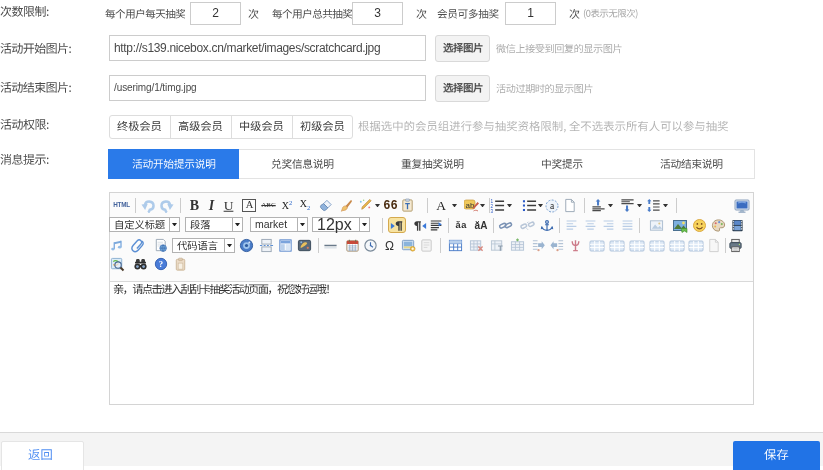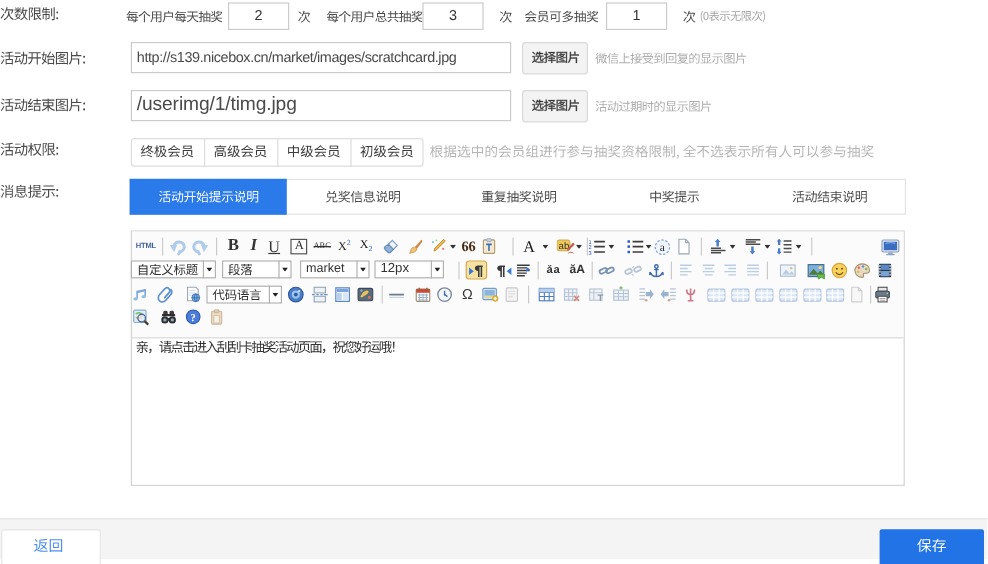--- a/index.html
+++ b/index.html
@@ -50,21 +50,21 @@
 <svg style="position:absolute;left:443px;top:43px" width="40" height="11" viewBox="0 0 40 11">
     <path d="M0.6 0.6C1.2 1.1 1.9 1.8 2.2 2.3L2.9 1.8C2.6 1.3 1.8 0.6 1.2 0.1ZM4.6 0.1C4.4 1 4 1.9 3.4 2.6C3.6 2.7 3.9 2.9 4.1 3C4.3 2.7 4.5 2.3 4.7 1.9H6.3V3.4H3.3V4.1H5.2C5 5.5 4.6 6.5 3 7C3.2 7.2 3.4 7.5 3.5 7.7C5.3 7 5.8 5.8 6 4.1H7.1V6.5C7.1 7.3 7.2 7.6 8 7.6C8.2 7.6 8.9 7.6 9 7.6C9.7 7.6 9.9 7.2 10 5.9C9.8 5.9 9.4 5.7 9.3 5.6C9.3 6.7 9.2 6.8 9 6.8C8.8 6.8 8.2 6.8 8.1 6.8C7.9 6.8 7.8 6.8 7.8 6.5V4.1H9.9V3.4H7.1V1.9H9.5V1.2H7.1V-0.2H6.3V1.2H5C5.2 0.9 5.3 0.6 5.4 0.3ZM2.6 3.8H0.6V4.5H1.9V7.7C1.4 7.9 0.9 8.2 0.5 8.7L1 9.4C1.6 8.7 2.1 8.2 2.5 8.2C2.8 8.2 3.1 8.5 3.5 8.7C4.2 9.1 5 9.2 6.2 9.2C7.3 9.2 9 9.2 9.8 9.1C9.8 8.9 10 8.5 10 8.3C9 8.4 7.4 8.5 6.3 8.5C5.1 8.5 4.3 8.4 3.6 8C3.1 7.8 2.9 7.5 2.6 7.5Z M11.8 -0.2V1.9H10.5V2.6H11.8V4.8C11.3 5 10.8 5.1 10.4 5.3L10.6 6L11.8 5.6V8.4C11.8 8.5 11.8 8.6 11.7 8.6C11.5 8.6 11.1 8.6 10.7 8.6C10.8 8.8 10.9 9.1 10.9 9.3C11.6 9.3 12 9.3 12.2 9.2C12.5 9 12.6 8.8 12.6 8.4V5.4L13.8 5L13.7 4.2L12.6 4.6V2.6H13.8V1.9H12.6V-0.2ZM18.4 1.1C18 1.6 17.5 2.1 16.9 2.5C16.3 2.1 15.9 1.6 15.5 1.1ZM14.1 0.3V1.1H14.8C15.2 1.7 15.7 2.4 16.3 2.9C15.5 3.4 14.6 3.7 13.7 3.9C13.8 4.1 14 4.4 14.1 4.6C15 4.3 16 3.9 16.9 3.3C17.7 3.9 18.6 4.3 19.7 4.6C19.8 4.4 20 4.1 20.1 3.9C19.2 3.7 18.3 3.4 17.5 2.9C18.3 2.3 19 1.5 19.5 0.6L19 0.3L18.9 0.3ZM16.4 4.2V5.2H14.3V5.9H16.4V6.9H13.8V7.6H16.4V9.4H17.2V7.6H20V6.9H17.2V5.9H19.2V5.2H17.2V4.2Z M23.9 5.6C24.7 5.8 25.8 6.2 26.4 6.5L26.7 5.9C26.1 5.7 25.1 5.3 24.2 5.1ZM22.9 6.9C24.3 7.1 26.1 7.5 27.1 7.9L27.4 7.3C26.4 7 24.6 6.6 23.2 6.4ZM20.9 0.2V9.4H21.6V8.9H28.8V9.4H29.5V0.2ZM21.6 8.2V1H28.8V8.2ZM24.3 1.2C23.8 2 22.9 2.8 22 3.4C22.2 3.5 22.4 3.7 22.5 3.8C22.9 3.6 23.2 3.4 23.5 3.1C23.8 3.4 24.2 3.7 24.6 4C23.7 4.4 22.7 4.7 21.8 4.9C21.9 5.1 22.1 5.4 22.2 5.6C23.2 5.3 24.3 4.9 25.3 4.4C26.1 4.9 27.1 5.2 28.1 5.4C28.2 5.3 28.4 5 28.6 4.9C27.6 4.7 26.7 4.4 25.9 4C26.7 3.5 27.4 2.9 27.8 2.2L27.3 2L27.2 2H24.5C24.7 1.8 24.8 1.6 25 1.4ZM23.9 2.7 24 2.6H26.7C26.3 3 25.8 3.4 25.3 3.7C24.7 3.4 24.3 3 23.9 2.7Z M31.9 0.1V3.5C31.9 5.4 31.7 7.3 30.4 8.8C30.6 8.9 30.9 9.2 31 9.4C32 8.3 32.4 7.1 32.6 5.8H36.9V9.4H37.8V5H32.6C32.7 4.5 32.7 4 32.7 3.5V3.3H39.4V2.5H36.5V-0.2H35.6V2.5H32.7V0.1Z" fill="#3a3a3a" stroke="#3a3a3a" stroke-width="0.3"></path>
   </svg>
 <svg style="position:absolute;left:496px;top:43.5px" width="126" height="11" viewBox="0 0 126 11">
     <path d="M2 -0.2C1.7 0.5 0.9 1.3 0.3 1.8C0.4 2 0.6 2.2 0.7 2.4C1.4 1.8 2.2 0.9 2.7 0.1ZM3.3 5.1V6.3C3.3 7 3.2 7.9 2.6 8.6C2.7 8.7 3 9 3.1 9.1C3.8 8.3 4 7.2 4 6.3V5.7H5.3V6.9C5.3 7.3 5.2 7.5 5 7.5C5.2 7.7 5.3 8 5.3 8.2C5.5 8 5.7 7.8 6.9 7C6.9 6.9 6.8 6.6 6.7 6.4L6 6.9V5.1ZM7.5 2.6H8.8C8.6 3.8 8.4 4.9 8 5.8C7.8 5 7.5 4 7.4 3ZM2.9 3.8V4.5H6.3V4.4C6.4 4.5 6.6 4.7 6.7 4.8C6.8 4.6 6.9 4.4 7 4.1C7.2 5 7.4 5.9 7.7 6.7C7.2 7.5 6.6 8.1 5.8 8.6C6 8.8 6.2 9.1 6.3 9.2C7 8.7 7.5 8.1 8 7.4C8.4 8.1 8.8 8.7 9.4 9.1C9.5 9 9.7 8.7 9.9 8.5C9.3 8.1 8.8 7.5 8.4 6.7C8.9 5.6 9.2 4.2 9.4 2.6H9.8V1.9H7.7C7.8 1.3 7.9 0.6 8 -0.1L7.3 -0.2C7.1 1.4 6.8 2.9 6.3 4V3.8ZM3.1 0.6V3.1H6.3V0.6H5.7V2.4H5V-0.2H4.4V2.4H3.6V0.6ZM2.2 1.8C1.7 2.9 0.9 4 0.2 4.7C0.3 4.9 0.5 5.2 0.6 5.4C0.9 5.1 1.2 4.8 1.5 4.4V9.2H2.2V3.3C2.5 2.9 2.7 2.5 2.9 2.1Z M13.6 2.9V3.6H18.6V2.9ZM13.6 4.4V5H18.6V4.4ZM12.9 1.5V2.1H19.4V1.5ZM15.2 0.1C15.5 0.5 15.8 1.1 15.9 1.4L16.6 1.1C16.5 0.8 16.2 0.2 15.9 -0.2ZM13.5 5.9V9.2H14.1V8.8H18V9.1H18.7V5.9ZM14.1 8.1V6.5H18V8.1ZM12.3 -0.2C11.8 1.4 10.9 2.9 10 3.9C10.2 4.1 10.4 4.5 10.5 4.6C10.8 4.2 11.1 3.8 11.4 3.3V9.2H12.1V2.1C12.5 1.4 12.8 0.7 13 0Z M23.8 -0.1V7.9H19.9V8.7H29.1V7.9H24.6V3.9H28.4V3.1H24.6V-0.1Z M33.8 1.9C34 2.3 34.4 2.9 34.5 3.2L35.1 2.9C35 2.6 34.6 2.1 34.3 1.6ZM30.7 -0.2V1.9H29.5V2.6H30.7V4.8C30.2 5 29.8 5.1 29.4 5.2L29.6 6L30.7 5.6V8.3C30.7 8.4 30.7 8.4 30.6 8.4C30.4 8.4 30.1 8.4 29.7 8.4C29.8 8.6 29.9 9 29.9 9.1C30.5 9.2 30.9 9.1 31.1 9C31.3 8.9 31.4 8.7 31.4 8.3V5.4L32.5 5L32.4 4.3L31.4 4.6V2.6H32.5V1.9H31.4V-0.2ZM34.9 -0C35.1 0.3 35.2 0.6 35.4 0.9H33V1.5H38.5V0.9H36.2C36 0.6 35.8 0.2 35.6 -0.1ZM36.9 1.7C36.8 2.1 36.4 2.8 36.1 3.3H32.6V3.9H38.8V3.3H36.8C37.1 2.9 37.4 2.3 37.7 1.9ZM36.9 5.7C36.7 6.3 36.4 6.9 35.9 7.3C35.4 7 34.8 6.8 34.2 6.7C34.4 6.4 34.6 6 34.9 5.7ZM33.2 7C33.8 7.2 34.6 7.4 35.3 7.7C34.6 8.1 33.6 8.4 32.4 8.5C32.5 8.7 32.6 8.9 32.7 9.2C34.2 8.9 35.3 8.6 36.1 8.1C36.9 8.4 37.6 8.8 38.1 9.2L38.6 8.6C38.1 8.3 37.4 7.9 36.7 7.6C37.1 7.1 37.5 6.5 37.7 5.7H38.9V5H35.2C35.4 4.7 35.6 4.4 35.7 4.1L35 4C34.8 4.3 34.6 4.7 34.4 5H32.5V5.7H34.1C33.8 6.2 33.5 6.6 33.2 7Z M47.2 -0.2C45.4 0.1 42.3 0.4 39.6 0.5C39.7 0.7 39.8 1 39.8 1.2C42.5 1.1 45.6 0.8 47.7 0.4ZM43.2 1.2C43.4 1.6 43.7 2.3 43.7 2.7L44.4 2.5C44.4 2.1 44.1 1.5 43.9 1ZM46.7 1C46.5 1.5 46.1 2.2 45.7 2.7H41.3L41.9 2.5C41.8 2.2 41.4 1.6 41.2 1.2L40.5 1.4C40.8 1.8 41.1 2.4 41.2 2.7H39.5V4.8H40.3V3.4H47.5V4.8H48.3V2.7H46.5C46.8 2.3 47.2 1.7 47.5 1.2ZM45.9 5.3C45.4 6 44.7 6.6 43.9 7.1C43.1 6.6 42.4 6 41.9 5.3ZM40.8 4.6V5.3H41.2L41.1 5.3C41.6 6.2 42.3 6.9 43.2 7.4C42.1 7.9 40.7 8.3 39.3 8.5C39.5 8.6 39.7 9 39.8 9.1C41.3 8.9 42.7 8.5 43.9 7.9C45.1 8.5 46.5 8.9 48 9.1C48.1 8.9 48.3 8.6 48.5 8.4C47.1 8.3 45.8 7.9 44.7 7.4C45.7 6.8 46.5 6 47 4.9L46.5 4.5L46.4 4.6Z M55 0.7V6.9H55.8V0.7ZM57.1 -0V8C57.1 8.2 57 8.2 56.8 8.2C56.7 8.2 56.1 8.2 55.5 8.2C55.6 8.4 55.7 8.8 55.8 9C56.5 9 57.1 8.9 57.4 8.8C57.7 8.7 57.8 8.5 57.8 8V-0ZM49.1 7.9 49.3 8.7C50.7 8.4 52.6 8 54.4 7.7L54.4 7L52.2 7.4V5.8H54.3V5.1H52.2V4H51.5V5.1H49.5V5.8H51.5V7.5ZM49.7 3.9C50 3.8 50.3 3.7 53.5 3.4C53.7 3.7 53.8 3.9 53.9 4.1L54.5 3.7C54.2 3.1 53.5 2.2 52.9 1.5L52.4 1.8C52.6 2.1 52.9 2.5 53.1 2.8L50.5 3C50.9 2.5 51.4 1.8 51.7 1.1H54.5V0.5H49.2V1.1H50.8C50.5 1.9 50.1 2.5 49.9 2.7C49.8 3 49.6 3.1 49.5 3.2C49.6 3.4 49.7 3.7 49.7 3.9Z M62 3.3H64.5V5.6H62ZM61.3 2.6V6.3H65.3V2.6ZM59 0.2V9.2H59.8V8.6H66.8V9.2H67.6V0.2ZM59.8 7.9V1H66.8V7.9Z M70.8 3.9H75.6V4.5H70.8ZM70.8 2.7H75.6V3.3H70.8ZM70.1 2.1V5.1H71.2C70.6 5.9 69.7 6.6 68.8 7.1C69 7.2 69.3 7.4 69.4 7.6C69.8 7.3 70.2 7 70.6 6.7C71.1 7.1 71.6 7.5 72.2 7.8C71 8.2 69.6 8.4 68.2 8.5C68.4 8.7 68.5 9 68.5 9.2C70.1 9 71.7 8.7 73.1 8.2C74.3 8.7 75.7 9 77.3 9.1C77.4 8.9 77.6 8.6 77.7 8.4C76.4 8.3 75.1 8.1 74 7.8C74.9 7.4 75.7 6.8 76.2 6L75.8 5.7L75.6 5.8H71.6C71.7 5.6 71.9 5.3 72 5.1L72 5.1H76.4V2.1ZM70.6 -0.2C70.1 0.8 69.3 1.7 68.4 2.3C68.5 2.5 68.8 2.8 68.9 3C69.4 2.5 70 2 70.4 1.4H77.1V0.8H70.9C71 0.5 71.2 0.3 71.3 0ZM75 6.4C74.5 6.8 73.8 7.2 73.1 7.5C72.3 7.2 71.6 6.8 71.2 6.4Z M83.2 4C83.8 4.8 84.5 5.8 84.8 6.4L85.4 6C85.1 5.4 84.4 4.4 83.8 3.7ZM80 -0.2C80 0.3 79.8 0.9 79.6 1.4H78.5V8.9H79.2V8.1H82V1.4H80.3C80.5 1 80.7 0.4 80.9 -0.1ZM79.2 2.1H81.3V4.3H79.2ZM79.2 7.4V4.9H81.3V7.4ZM83.7 -0.2C83.4 1.2 82.8 2.6 82.1 3.5C82.3 3.6 82.6 3.8 82.8 3.9C83.1 3.4 83.4 2.8 83.7 2.1H86.3C86.2 6.2 86 7.8 85.7 8.1C85.6 8.3 85.5 8.3 85.3 8.3C85 8.3 84.4 8.3 83.8 8.2C83.9 8.4 84 8.8 84 9C84.6 9 85.2 9 85.5 9C85.9 8.9 86.1 8.9 86.4 8.6C86.8 8.1 86.9 6.5 87.1 1.8C87.1 1.7 87.1 1.4 87.1 1.4H84C84.2 0.9 84.3 0.4 84.4 -0.1Z M89.8 2.5H95V3.6H89.8ZM89.8 0.9H95V2H89.8ZM89 0.3V4.2H95.8V0.3ZM95.7 5C95.3 5.7 94.7 6.5 94.3 7.1L94.8 7.4C95.3 6.8 95.9 6 96.3 5.3ZM88.6 5.3C89 6 89.5 6.9 89.7 7.4L90.3 7.1C90.1 6.6 89.6 5.7 89.2 5.1ZM93.1 4.6V8H91.6V4.6H90.9V8H87.7V8.7H97.1V8H93.9V4.6Z M99.4 4.8C98.9 5.9 98.2 7.1 97.4 7.8C97.6 7.9 97.9 8.1 98.1 8.3C98.9 7.5 99.7 6.3 100.2 5ZM104 5.1C104.7 6.1 105.5 7.4 105.8 8.3L106.5 7.9C106.2 7 105.4 5.8 104.7 4.8ZM98.5 0.6V1.3H105.7V0.6ZM97.6 3V3.8H101.7V8.2C101.7 8.3 101.6 8.4 101.5 8.4C101.3 8.4 100.6 8.4 99.9 8.4C100 8.6 100.1 8.9 100.2 9.2C101.1 9.2 101.7 9.2 102 9C102.4 8.9 102.5 8.7 102.5 8.2V3.8H106.6V3Z M110.5 5.5C111.3 5.7 112.4 6 113 6.3L113.3 5.8C112.7 5.5 111.7 5.2 110.9 5ZM109.5 6.8C110.9 7 112.7 7.4 113.7 7.7L114 7.2C113 6.8 111.2 6.4 109.9 6.3ZM107.6 0.2V9.2H108.3V8.8H115.3V9.2H116.1V0.2ZM108.3 8.1V0.9H115.3V8.1ZM110.9 1.1C110.4 2 109.5 2.8 108.7 3.3C108.8 3.4 109.1 3.6 109.2 3.8C109.5 3.5 109.8 3.3 110.1 3C110.4 3.4 110.8 3.7 111.2 3.9C110.4 4.3 109.4 4.7 108.5 4.8C108.6 5 108.8 5.3 108.8 5.5C109.8 5.2 110.9 4.8 111.9 4.3C112.7 4.8 113.7 5.1 114.7 5.3C114.8 5.2 115 4.9 115.1 4.8C114.2 4.6 113.3 4.3 112.5 4C113.3 3.5 113.9 2.9 114.3 2.2L113.9 1.9L113.8 2H111.1C111.3 1.8 111.4 1.6 111.6 1.4ZM110.6 2.6 110.6 2.5H113.3C112.9 2.9 112.4 3.3 111.9 3.6C111.3 3.3 110.9 3 110.6 2.6Z M118.2 0.1V3.5C118.2 5.3 118.1 7.2 116.8 8.6C117 8.7 117.3 9 117.4 9.2C118.3 8.2 118.7 6.9 118.9 5.6H123.2V9.2H124V4.9H119C119 4.4 119 3.9 119 3.5V3.2H125.6V2.4H122.7V-0.2H121.9V2.4H119V0.1Z" fill="#ababab"></path>
   </svg>
 <svg style="position:absolute;left:0px;top:81.5px" width="71" height="13" viewBox="0 0 71 13">
     <path d="M1.1 0.6C1.8 0.9 2.8 1.5 3.3 1.9L3.9 1.2C3.3 0.8 2.3 0.3 1.6 -0.1ZM0.5 3.9C1.2 4.2 2.2 4.8 2.7 5.2L3.2 4.4C2.7 4.1 1.7 3.5 1 3.2ZM0.8 10 1.5 10.6C2.3 9.5 3.1 8 3.7 6.8L3.1 6.2C2.4 7.5 1.4 9.1 0.8 10ZM3.8 3.3V4.1H7.3V6.1H4.7V10.8H5.5V10.3H9.8V10.7H10.7V6.1H8.2V4.1H11.5V3.3H8.2V1.2C9.2 1 10.2 0.8 11 0.5L10.2 -0.2C8.9 0.3 6.5 0.7 4.4 0.9C4.5 1.1 4.6 1.4 4.7 1.6C5.5 1.6 6.4 1.5 7.3 1.3V3.3ZM5.5 9.5V7H9.8V9.5Z M12.5 0.7V1.5H17.1V0.7ZM19.2 -0C19.2 0.8 19.2 1.7 19.2 2.5H17.5V3.4H19.2C19 6.1 18.5 8.6 16.9 10.1C17.1 10.3 17.4 10.6 17.6 10.8C19.4 9.1 19.9 6.4 20.1 3.4H21.8C21.7 7.7 21.6 9.3 21.2 9.6C21.1 9.8 21 9.8 20.8 9.8C20.5 9.8 19.9 9.8 19.2 9.7C19.4 10 19.5 10.4 19.5 10.6C20.1 10.7 20.8 10.7 21.1 10.6C21.5 10.6 21.8 10.5 22 10.2C22.4 9.6 22.6 7.9 22.7 3C22.7 2.9 22.7 2.5 22.7 2.5H20.1C20.1 1.7 20.1 0.8 20.1 -0ZM12.5 9.3 12.5 9.3V9.3C12.8 9.2 13.2 9 16.5 8.3L16.8 9.1L17.5 8.8C17.3 8 16.8 6.5 16.3 5.5L15.6 5.7C15.8 6.2 16.1 6.9 16.3 7.5L13.4 8.1C13.9 7 14.3 5.7 14.6 4.4H17.3V3.6H12V4.4H13.7C13.4 5.8 12.9 7.2 12.7 7.6C12.5 8.1 12.4 8.4 12.2 8.5C12.3 8.7 12.4 9.1 12.5 9.3Z M23.2 9.2 23.4 10.1C24.6 9.9 26.2 9.5 27.7 9.2L27.6 8.4C26 8.7 24.3 9 23.2 9.2ZM23.5 4.7C23.7 4.6 24 4.6 25.5 4.4C24.9 5.1 24.4 5.7 24.2 6C23.8 6.4 23.5 6.7 23.3 6.8C23.4 7 23.5 7.4 23.6 7.6C23.8 7.5 24.3 7.4 27.6 6.8C27.6 6.6 27.6 6.2 27.6 6L24.9 6.4C25.9 5.4 26.8 4.1 27.6 2.8L26.8 2.3C26.6 2.7 26.3 3.2 26 3.6L24.4 3.7C25.2 2.7 25.8 1.4 26.4 0.2L25.5 -0.2C25 1.2 24.1 2.7 23.8 3.1C23.6 3.5 23.4 3.8 23.2 3.8C23.3 4.1 23.4 4.5 23.5 4.7ZM30.5 -0.3V1.4H27.7V2.2H30.5V4.1H28V5H33.9V4.1H31.4V2.2H34.1V1.4H31.4V-0.3ZM28.3 6.2V10.8H29.2V10.3H32.7V10.7H33.6V6.2ZM29.2 9.5V7H32.7V9.5Z M35.9 3.2V6.6H39.2C38.1 7.9 36.3 9.1 34.7 9.6C34.9 9.8 35.2 10.2 35.3 10.4C36.9 9.8 38.5 8.6 39.7 7.3V10.8H40.6V7.3C41.8 8.6 43.5 9.8 45.1 10.4C45.3 10.2 45.6 9.8 45.8 9.6C44.1 9.1 42.3 7.9 41.2 6.6H44.5V3.2H40.6V1.9H45.3V1H40.6V-0.2H39.7V1H35.1V1.9H39.7V3.2ZM36.8 4H39.7V5.8H36.8ZM40.6 4H43.6V5.8H40.6Z M50.1 6.5C51.1 6.7 52.3 7.1 53 7.5L53.3 6.8C52.7 6.5 51.4 6.1 50.5 5.9ZM48.9 8C50.6 8.2 52.6 8.7 53.8 9.1L54.2 8.4C53 8.1 50.9 7.6 49.3 7.4ZM46.6 0.3V10.8H47.5V10.3H55.7V10.8H56.6V0.3ZM47.5 9.5V1.1H55.7V9.5ZM50.6 1.3C50 2.3 48.9 3.3 47.9 3.9C48.1 4 48.4 4.3 48.5 4.4C48.9 4.2 49.3 3.9 49.6 3.6C50 3.9 50.4 4.3 50.9 4.6C49.9 5.1 48.8 5.5 47.7 5.7C47.8 5.9 48 6.2 48.1 6.4C49.3 6.1 50.6 5.7 51.7 5.1C52.7 5.6 53.8 6 55 6.3C55.1 6.1 55.3 5.8 55.5 5.6C54.4 5.4 53.4 5.1 52.4 4.7C53.3 4.1 54.1 3.4 54.6 2.6L54.1 2.3L53.9 2.3H50.8C51 2.1 51.2 1.8 51.3 1.6ZM50.1 3.1 50.2 3H53.3C52.9 3.5 52.3 3.9 51.7 4.3C51.1 3.9 50.5 3.5 50.1 3.1Z M59.2 0.1V4.1C59.2 6.2 59 8.4 57.5 10.1C57.7 10.3 58 10.6 58.2 10.8C59.3 9.6 59.8 8.1 60 6.6H65V10.8H66V5.7H60C60.1 5.2 60.1 4.6 60.1 4.1V3.8H67.8V2.9H64.5V-0.2H63.5V2.9H60.1V0.1Z M70.1 5.2C70.5 5.2 70.9 4.8 70.9 4.3C70.9 3.8 70.5 3.5 70.1 3.5C69.6 3.5 69.3 3.8 69.3 4.3C69.3 4.8 69.6 5.2 70.1 5.2ZM70.1 10C70.5 10 70.9 9.7 70.9 9.2C70.9 8.7 70.5 8.3 70.1 8.3C69.6 8.3 69.3 8.7 69.3 9.2C69.3 9.7 69.6 10 70.1 10Z" fill="#4a4a4a"></path>
   </svg>
 <div class="inp" style="left:109px;top:75px;width:317px;height:26px"></div>
-<div class="abs" style="left:114px;top:75px;height:22px;line-height:26px;font-size:16px;color:#4a4a4a;letter-spacing:-0.1px">/userimg/1/timg.jpg</div>
+<div class="abs" style="left:114px;top:75px;height:22px;line-height:26px;font-size:10px;color:#4a4a4a;letter-spacing:-0.1px">/userimg/1/timg.jpg</div>
 <div class="btn" style="left:435px;top:75px;width:55px;height:27px"></div>
 <svg style="position:absolute;left:443px;top:83px" width="40" height="11" viewBox="0 0 40 11">
     <path d="M0.6 0.6C1.2 1.1 1.9 1.8 2.2 2.3L2.9 1.8C2.6 1.3 1.8 0.6 1.2 0.1ZM4.6 0.1C4.4 1 4 1.9 3.4 2.6C3.6 2.7 3.9 2.9 4.1 3C4.3 2.7 4.5 2.3 4.7 1.9H6.3V3.4H3.3V4.1H5.2C5 5.5 4.6 6.5 3 7C3.2 7.2 3.4 7.5 3.5 7.7C5.3 7 5.8 5.8 6 4.1H7.1V6.5C7.1 7.3 7.2 7.6 8 7.6C8.2 7.6 8.9 7.6 9 7.6C9.7 7.6 9.9 7.2 10 5.9C9.8 5.9 9.4 5.7 9.3 5.6C9.3 6.7 9.2 6.8 9 6.8C8.8 6.8 8.2 6.8 8.1 6.8C7.9 6.8 7.8 6.8 7.8 6.5V4.1H9.9V3.4H7.1V1.9H9.5V1.2H7.1V-0.2H6.3V1.2H5C5.2 0.9 5.3 0.6 5.4 0.3ZM2.6 3.8H0.6V4.5H1.9V7.7C1.4 7.9 0.9 8.2 0.5 8.7L1 9.4C1.6 8.7 2.1 8.2 2.5 8.2C2.8 8.2 3.1 8.5 3.5 8.7C4.2 9.1 5 9.2 6.2 9.2C7.3 9.2 9 9.2 9.8 9.1C9.8 8.9 10 8.5 10 8.3C9 8.4 7.4 8.5 6.3 8.5C5.1 8.5 4.3 8.4 3.6 8C3.1 7.8 2.9 7.5 2.6 7.5Z M11.8 -0.2V1.9H10.5V2.6H11.8V4.8C11.3 5 10.8 5.1 10.4 5.3L10.6 6L11.8 5.6V8.4C11.8 8.5 11.8 8.6 11.7 8.6C11.5 8.6 11.1 8.6 10.7 8.6C10.8 8.8 10.9 9.1 10.9 9.3C11.6 9.3 12 9.3 12.2 9.2C12.5 9 12.6 8.8 12.6 8.4V5.4L13.8 5L13.7 4.2L12.6 4.6V2.6H13.8V1.9H12.6V-0.2ZM18.4 1.1C18 1.6 17.5 2.1 16.9 2.5C16.3 2.1 15.9 1.6 15.5 1.1ZM14.1 0.3V1.1H14.8C15.2 1.7 15.7 2.4 16.3 2.9C15.5 3.4 14.6 3.7 13.7 3.9C13.8 4.1 14 4.4 14.1 4.6C15 4.3 16 3.9 16.9 3.3C17.7 3.9 18.6 4.3 19.7 4.6C19.8 4.4 20 4.1 20.1 3.9C19.2 3.7 18.3 3.4 17.5 2.9C18.3 2.3 19 1.5 19.5 0.6L19 0.3L18.9 0.3ZM16.4 4.2V5.2H14.3V5.9H16.4V6.9H13.8V7.6H16.4V9.4H17.2V7.6H20V6.9H17.2V5.9H19.2V5.2H17.2V4.2Z M23.9 5.6C24.7 5.8 25.8 6.2 26.4 6.5L26.7 5.9C26.1 5.7 25.1 5.3 24.2 5.1ZM22.9 6.9C24.3 7.1 26.1 7.5 27.1 7.9L27.4 7.3C26.4 7 24.6 6.6 23.2 6.4ZM20.9 0.2V9.4H21.6V8.9H28.8V9.4H29.5V0.2ZM21.6 8.2V1H28.8V8.2ZM24.3 1.2C23.8 2 22.9 2.8 22 3.4C22.2 3.5 22.4 3.7 22.5 3.8C22.9 3.6 23.2 3.4 23.5 3.1C23.8 3.4 24.2 3.7 24.6 4C23.7 4.4 22.7 4.7 21.8 4.9C21.9 5.1 22.1 5.4 22.2 5.6C23.2 5.3 24.3 4.9 25.3 4.4C26.1 4.9 27.1 5.2 28.1 5.4C28.2 5.3 28.4 5 28.6 4.9C27.6 4.7 26.7 4.4 25.9 4C26.7 3.5 27.4 2.9 27.8 2.2L27.3 2L27.2 2H24.5C24.7 1.8 24.8 1.6 25 1.4ZM23.9 2.7 24 2.6H26.7C26.3 3 25.8 3.4 25.3 3.7C24.7 3.4 24.3 3 23.9 2.7Z M31.9 0.1V3.5C31.9 5.4 31.7 7.3 30.4 8.8C30.6 8.9 30.9 9.2 31 9.4C32 8.3 32.4 7.1 32.6 5.8H36.9V9.4H37.8V5H32.6C32.7 4.5 32.7 4 32.7 3.5V3.3H39.4V2.5H36.5V-0.2H35.6V2.5H32.7V0.1Z" fill="#3a3a3a" stroke="#3a3a3a" stroke-width="0.3"></path>
   </svg>
 <svg style="position:absolute;left:496px;top:83.5px" width="97" height="11" viewBox="0 0 97 11">
     <path d="M0.9 0.5C1.6 0.8 2.4 1.3 2.8 1.6L3.3 1C2.8 0.7 2 0.2 1.4 -0.1ZM0.4 3.3C1.1 3.6 1.9 4.1 2.3 4.4L2.7 3.8C2.3 3.5 1.4 3 0.8 2.7ZM0.7 8.5 1.3 9C1.9 8.1 2.6 6.8 3.2 5.7L2.6 5.2C2 6.4 1.2 7.7 0.7 8.5ZM3.3 2.8V3.5H6.2V5.2H4V9.2H4.7V8.7H8.4V9.1H9.1V5.2H6.9V3.5H9.8V2.8H6.9V1C7.8 0.8 8.6 0.7 9.3 0.4L8.7 -0.2C7.6 0.2 5.5 0.6 3.7 0.7C3.8 0.9 3.9 1.2 4 1.4C4.7 1.3 5.5 1.2 6.2 1.1V2.8ZM4.7 8V5.9H8.4V8Z M10.6 0.6V1.3H14.6V0.6ZM16.4 -0C16.4 0.7 16.4 1.4 16.3 2.2H14.9V2.9H16.3C16.2 5.2 15.8 7.3 14.4 8.6C14.6 8.7 14.8 9 15 9.2C16.5 7.7 16.9 5.4 17.1 2.9H18.6C18.5 6.5 18.3 7.9 18.1 8.2C18 8.3 17.8 8.3 17.7 8.3C17.4 8.3 16.9 8.3 16.3 8.3C16.5 8.5 16.5 8.8 16.6 9C17.1 9.1 17.7 9.1 18 9C18.3 9 18.5 8.9 18.7 8.6C19.1 8.2 19.2 6.7 19.3 2.5C19.3 2.4 19.3 2.2 19.3 2.2H17.1C17.1 1.4 17.1 0.7 17.1 -0ZM10.6 7.9 10.6 7.9V7.9C10.9 7.8 11.2 7.7 14.1 7L14.2 7.7L14.9 7.5C14.7 6.8 14.3 5.6 13.9 4.6L13.2 4.8C13.5 5.3 13.7 5.9 13.8 6.4L11.4 6.9C11.8 6 12.2 4.8 12.5 3.8H14.7V3.1H10.3V3.8H11.7C11.4 5 11 6.2 10.8 6.5C10.7 6.9 10.5 7.2 10.4 7.2C10.5 7.4 10.6 7.8 10.6 7.9Z M20.2 0.5C20.8 1 21.4 1.7 21.7 2.2L22.4 1.8C22 1.3 21.4 0.6 20.8 0.1ZM23.3 3.5C23.8 4.1 24.4 5 24.7 5.6L25.4 5.2C25.1 4.6 24.4 3.8 23.9 3.2ZM22.1 3.6H19.9V4.3H21.3V7C20.9 7.2 20.3 7.6 19.8 8.2L20.3 8.9C20.8 8.2 21.3 7.6 21.7 7.6C21.9 7.6 22.2 8 22.7 8.3C23.4 8.7 24.2 8.8 25.5 8.8C26.5 8.8 28.3 8.8 29 8.7C29 8.5 29.1 8.1 29.2 7.9C28.2 8 26.7 8.1 25.5 8.1C24.4 8.1 23.5 8 22.8 7.6C22.5 7.4 22.3 7.2 22.1 7.1ZM26.7 -0.2V1.6H22.8V2.4H26.7V6.4C26.7 6.6 26.7 6.6 26.5 6.7C26.3 6.7 25.6 6.7 24.8 6.6C24.9 6.9 25 7.2 25.1 7.4C26 7.4 26.7 7.4 27 7.3C27.4 7.2 27.5 6.9 27.5 6.4V2.4H28.9V1.6H27.5V-0.2Z M30.9 6.9C30.6 7.6 30.1 8.3 29.5 8.7C29.7 8.8 30 9.1 30.1 9.2C30.7 8.7 31.3 7.9 31.6 7.1ZM32.4 7.2C32.8 7.7 33.2 8.4 33.4 8.8L34.1 8.4C33.8 8 33.4 7.4 33 6.9ZM37.8 1V2.6H35.7V1ZM35 0.3V4C35 5.5 34.9 7.4 34.1 8.8C34.3 8.9 34.6 9.1 34.7 9.2C35.3 8.3 35.6 6.9 35.7 5.7H37.8V8.2C37.8 8.4 37.8 8.4 37.6 8.4C37.5 8.4 36.9 8.4 36.4 8.4C36.5 8.6 36.6 8.9 36.6 9.1C37.4 9.1 37.9 9.1 38.2 9C38.5 8.9 38.6 8.6 38.6 8.2V0.3ZM37.8 3.3V5H35.7C35.7 4.7 35.7 4.3 35.7 4V3.3ZM33 -0.1V1.2H31.2V-0.1H30.5V1.2H29.6V1.8H30.5V6H29.5V6.7H34.5V6H33.8V1.8H34.5V1.2H33.8V-0.1ZM31.2 1.8H33V2.7H31.2ZM31.2 3.4H33V4.4H31.2ZM31.2 5H33V6H31.2Z M43.6 3.8C44.2 4.5 44.9 5.6 45.2 6.2L45.9 5.9C45.5 5.2 44.8 4.2 44.3 3.4ZM42.1 4.3V6.6H40.4V4.3ZM42.1 3.6H40.4V1.3H42.1ZM39.6 0.7V8.1H40.4V7.3H42.8V0.7ZM46.6 -0.2V1.8H43.3V2.6H46.6V8C46.6 8.2 46.5 8.3 46.3 8.3C46.1 8.3 45.3 8.3 44.5 8.3C44.6 8.5 44.8 8.9 44.8 9.1C45.8 9.1 46.5 9.1 46.9 8.9C47.2 8.8 47.4 8.6 47.4 8V2.6H48.6V1.8H47.4V-0.2Z M54.1 4C54.7 4.8 55.4 5.8 55.7 6.4L56.3 6C56 5.4 55.3 4.4 54.7 3.7ZM50.9 -0.2C50.9 0.3 50.7 0.9 50.5 1.4H49.4V8.9H50.1V8.1H52.9V1.4H51.2C51.4 1 51.6 0.4 51.8 -0.1ZM50.1 2.1H52.2V4.3H50.1ZM50.1 7.4V4.9H52.2V7.4ZM54.6 -0.2C54.3 1.2 53.7 2.6 53 3.5C53.2 3.6 53.5 3.8 53.7 3.9C54 3.4 54.3 2.8 54.6 2.1H57.2C57.1 6.2 56.9 7.8 56.6 8.1C56.5 8.3 56.4 8.3 56.2 8.3C55.9 8.3 55.3 8.3 54.7 8.2C54.8 8.4 54.9 8.8 54.9 9C55.5 9 56.1 9 56.4 9C56.8 8.9 57 8.9 57.3 8.6C57.7 8.1 57.8 6.5 58 1.8C58 1.7 58 1.4 58 1.4H54.9C55.1 0.9 55.2 0.4 55.3 -0.1Z M60.7 2.5H65.9V3.6H60.7ZM60.7 0.9H65.9V2H60.7ZM59.9 0.3V4.2H66.7V0.3ZM66.6 5C66.2 5.7 65.6 6.5 65.2 7.1L65.7 7.4C66.2 6.8 66.8 6 67.2 5.3ZM59.5 5.3C59.9 6 60.4 6.9 60.6 7.4L61.2 7.1C61 6.6 60.5 5.7 60.1 5.1ZM64 4.6V8H62.5V4.6H61.8V8H58.6V8.7H68V8H64.8V4.6Z M70.3 4.8C69.8 5.9 69.1 7.1 68.3 7.8C68.5 7.9 68.8 8.1 69 8.3C69.8 7.5 70.6 6.3 71.1 5ZM74.9 5.1C75.6 6.1 76.4 7.4 76.7 8.3L77.4 7.9C77.1 7 76.3 5.8 75.6 4.8ZM69.4 0.6V1.3H76.6V0.6ZM68.5 3V3.8H72.6V8.2C72.6 8.3 72.5 8.4 72.4 8.4C72.2 8.4 71.5 8.4 70.8 8.4C70.9 8.6 71 8.9 71.1 9.2C72 9.2 72.6 9.2 72.9 9C73.3 8.9 73.4 8.7 73.4 8.2V3.8H77.5V3Z M81.4 5.5C82.2 5.7 83.3 6 83.9 6.3L84.2 5.8C83.6 5.5 82.6 5.2 81.8 5ZM80.4 6.8C81.8 7 83.6 7.4 84.6 7.7L84.9 7.2C83.9 6.8 82.1 6.4 80.8 6.3ZM78.5 0.2V9.2H79.2V8.8H86.2V9.2H87V0.2ZM79.2 8.1V0.9H86.2V8.1ZM81.8 1.1C81.3 2 80.4 2.8 79.6 3.3C79.7 3.4 80 3.6 80.1 3.8C80.4 3.5 80.7 3.3 81 3C81.3 3.4 81.7 3.7 82.1 3.9C81.3 4.3 80.3 4.7 79.4 4.8C79.5 5 79.7 5.3 79.7 5.5C80.7 5.2 81.8 4.8 82.8 4.3C83.6 4.8 84.6 5.1 85.6 5.3C85.7 5.2 85.9 4.9 86 4.8C85.1 4.6 84.2 4.3 83.4 4C84.2 3.5 84.8 2.9 85.2 2.2L84.8 1.9L84.7 2H82C82.2 1.8 82.3 1.6 82.5 1.4ZM81.5 2.6 81.5 2.5H84.2C83.8 2.9 83.3 3.3 82.8 3.6C82.2 3.3 81.8 3 81.5 2.6Z M89.1 0.1V3.5C89.1 5.3 89 7.2 87.7 8.6C87.9 8.7 88.2 9 88.3 9.2C89.2 8.2 89.6 6.9 89.8 5.6H94.1V9.2H94.9V4.9H89.9C89.9 4.4 89.9 3.9 89.9 3.5V3.2H96.5V2.4H93.6V-0.2H92.8V2.4H89.9V0.1Z" fill="#ababab"></path>
   </svg>
 <svg style="position:absolute;left:0px;top:118.6px" width="49" height="13" viewBox="0 0 49 13">
     <path d="M1.1 0.6C1.8 0.9 2.8 1.5 3.3 1.9L3.9 1.2C3.3 0.8 2.3 0.3 1.6 -0.1ZM0.5 3.9C1.2 4.2 2.2 4.8 2.7 5.2L3.2 4.4C2.7 4.1 1.7 3.5 1 3.2ZM0.8 10 1.5 10.6C2.3 9.5 3.1 8 3.7 6.8L3.1 6.2C2.4 7.5 1.4 9.1 0.8 10ZM3.8 3.3V4.1H7.3V6.1H4.7V10.8H5.5V10.3H9.8V10.7H10.7V6.1H8.2V4.1H11.5V3.3H8.2V1.2C9.2 1 10.2 0.8 11 0.5L10.2 -0.2C8.9 0.3 6.5 0.7 4.4 0.9C4.5 1.1 4.6 1.4 4.7 1.6C5.5 1.6 6.4 1.5 7.3 1.3V3.3ZM5.5 9.5V7H9.8V9.5Z M12.6 0.7V1.5H17.2V0.7ZM19.3 -0C19.3 0.8 19.3 1.7 19.3 2.5H17.6V3.4H19.3C19.1 6.1 18.6 8.6 17 10.1C17.2 10.3 17.5 10.6 17.7 10.8C19.5 9.1 20 6.4 20.2 3.4H21.9C21.8 7.7 21.7 9.3 21.3 9.6C21.2 9.8 21.1 9.8 20.9 9.8C20.6 9.8 20 9.8 19.3 9.7C19.5 10 19.6 10.4 19.6 10.6C20.2 10.7 20.9 10.7 21.2 10.6C21.6 10.6 21.9 10.5 22.1 10.2C22.5 9.6 22.7 7.9 22.8 3C22.8 2.9 22.8 2.5 22.8 2.5H20.2C20.2 1.7 20.2 0.8 20.2 -0ZM12.6 9.3 12.6 9.3V9.3C12.9 9.2 13.3 9 16.6 8.3L16.9 9.1L17.6 8.8C17.4 8 16.9 6.5 16.4 5.5L15.7 5.7C15.9 6.2 16.2 6.9 16.4 7.5L13.5 8.1C14 7 14.4 5.7 14.7 4.4H17.4V3.6H12.1V4.4H13.8C13.5 5.8 13 7.2 12.8 7.6C12.6 8.1 12.5 8.4 12.3 8.5C12.4 8.7 12.5 9.1 12.6 9.3Z M33.2 1.7C32.9 3.8 32.1 5.6 31.2 6.9C30.3 5.5 29.7 3.9 29.3 1.7ZM28.1 0.9V1.7H28.5C28.9 4.2 29.5 6.1 30.6 7.7C29.7 8.8 28.6 9.6 27.4 10C27.6 10.2 27.8 10.6 28 10.8C29.1 10.2 30.2 9.5 31.1 8.4C31.9 9.3 32.8 10.1 34 10.9C34.1 10.6 34.4 10.3 34.6 10.1C33.4 9.4 32.5 8.6 31.7 7.7C32.9 6 33.8 3.8 34.2 1L33.7 0.8L33.5 0.9ZM25.5 -0.2V2.3H23.6V3.1H25.3C24.9 4.8 24.1 6.7 23.2 7.7C23.4 8 23.6 8.4 23.8 8.6C24.4 7.8 25.1 6.3 25.5 4.8V10.8H26.4V4.7C26.9 5.3 27.6 6.3 27.9 6.7L28.4 5.9C28.2 5.6 26.8 4 26.4 3.6V3.1H28V2.3H26.4V-0.2Z M35.6 0.3V10.8H36.4V1.1H38.1C37.9 1.9 37.5 2.9 37.2 3.8C38.1 4.7 38.3 5.6 38.3 6.2C38.3 6.6 38.2 6.9 38 7.1C37.9 7.1 37.8 7.2 37.7 7.2C37.5 7.2 37.2 7.2 36.9 7.2C37.1 7.4 37.2 7.7 37.2 8C37.4 8 37.8 8 38 7.9C38.2 7.9 38.4 7.8 38.6 7.7C39 7.5 39.1 7 39.1 6.3C39.1 5.6 38.9 4.7 38 3.7C38.4 2.7 38.9 1.5 39.2 0.6L38.6 0.2L38.5 0.3ZM44.2 3.3V4.8H40.7V3.3ZM44.2 2.5H40.7V1.1H44.2ZM39.8 10.8C40 10.6 40.4 10.5 42.9 9.8C42.8 9.6 42.8 9.3 42.8 9L40.7 9.5V5.6H41.8C42.4 8 43.6 9.8 45.5 10.7C45.6 10.5 45.9 10.1 46.1 9.9C45.1 9.5 44.3 8.9 43.8 8C44.4 7.6 45.2 7.1 45.8 6.6L45.2 6C44.7 6.4 44 7 43.4 7.4C43.1 6.8 42.8 6.2 42.6 5.6H45.1V0.3H39.8V9.2C39.8 9.7 39.6 9.9 39.4 10.1C39.5 10.2 39.7 10.6 39.8 10.8Z M47.7 5.2C48.1 5.2 48.5 4.8 48.5 4.3C48.5 3.8 48.1 3.5 47.7 3.5C47.2 3.5 46.9 3.8 46.9 4.3C46.9 4.8 47.2 5.2 47.7 5.2ZM47.7 10C48.1 10 48.5 9.7 48.5 9.2C48.5 8.7 48.1 8.3 47.7 8.3C47.2 8.3 46.9 8.7 46.9 9.2C46.9 9.7 47.2 10 47.7 10Z" fill="#4a4a4a"></path>
   </svg>
@@ -138,21 +138,21 @@
   </svg>
 <svg class="ico" style="left:358.0px;top:198.0px" width="15" height="15" viewBox="0 0 16 16">
     <path d="M12.5 1.5 14 3 6 11 4 12 4.5 9.5z" fill="#e8b64c" stroke="#b9842f" stroke-width=".7"></path>
     <circle cx="3" cy="4" r="1" fill="#7ec3e8"></circle>
     <circle cx="12" cy="10" r="1" fill="#e87a7a"></circle>
     <circle cx="6" cy="2.5" r=".8" fill="#9fd67f"></circle>
   </svg>
 <svg class="ico" style="left:375.0px;top:203.8px" width="5" height="3.5" viewBox="0 0 5 3.5">
     <path d="M0 0h5L2.5 3.5z" fill="#333"></path>
   </svg>
-<span class="abs" style="left:0;top:0;transform:translate(390.5px,205.5px) translate(-50%,-50%);font-family:Liberation Serif, serif;font-weight:bold;font-style:normal;font-size:12px;color:#4a2c10;text-decoration:none;letter-spacing:0;line-height:1;white-space:nowrap">66</span>
+<span class="abs" style="left:0;top:0;transform:translate(390.5px,205.5px) translate(-50%,-50%);font-family:Liberation Mono, monospace;font-weight:bold;font-style:normal;font-size:12px;color:#4a2c10;text-decoration:none;letter-spacing:0;line-height:1;white-space:nowrap">66</span>
 <svg class="ico" style="left:400.0px;top:198.0px" width="15" height="15" viewBox="0 0 16 16">
     <rect x="3" y="2" width="10" height="12" rx="1" fill="#f5e9d2" stroke="#b09a6a"></rect>
     <rect x="6" y="1" width="4" height="2.5" rx=".5" fill="#cbd6e4" stroke="#8193ad" stroke-width=".6"></rect>
     <path d="M5.5 6h5M8 6v6" stroke="#3a6db4" stroke-width="1.4"></path>
   </svg>
 <div class="div" style="left:427px;top:198.0px;height:15px"></div>
 <span class="abs" style="left:0;top:0;transform:translate(441px,205.5px) translate(-50%,-50%);font-family:'Liberation Serif';font-weight:normal;font-style:normal;font-size:13.5px;color:#1a1a1a;text-decoration:none;letter-spacing:0;line-height:1;white-space:nowrap">A</span>
 <svg class="ico" style="left:451.5px;top:203.8px" width="5" height="3.5" viewBox="0 0 5 3.5">
     <path d="M0 0h5L2.5 3.5z" fill="#333"></path>
   </svg>
@@ -246,21 +246,21 @@
 <div class="abs" style="left:297px;top:217px;width:11px;height:15px;border-left:1px solid #b2b2b2"></div>
 <svg class="ico" style="left:300.0px;top:222.8px" width="5" height="3.5" viewBox="0 0 5 3.5">
     <path d="M0 0h5L2.5 3.5z" fill="#222"></path>
   </svg>
 <span class="abs" style="left:255px;top:217px;height:15px;line-height:15px;font-size:10.5px;color:#333">market</span>
 <div class="abs" style="left:312px;top:217px;width:58px;height:15px;background:#fff;border:1px solid #b2b2b2"></div>
 <div class="abs" style="left:359px;top:217px;width:11px;height:15px;border-left:1px solid #b2b2b2"></div>
 <svg class="ico" style="left:362.0px;top:222.8px" width="5" height="3.5" viewBox="0 0 5 3.5">
     <path d="M0 0h5L2.5 3.5z" fill="#222"></path>
   </svg>
-<span class="abs" style="left:317px;top:217px;height:28px;line-height:15px;font-size:11px;color:#333">12px</span>
+<span class="abs" style="left:317px;top:217px;height:28px;line-height:15px;font-size:16px;color:#333">12px</span>
 <div class="div" style="left:381.5px;top:218.0px;height:15px"></div>
 <div class="abs" style="left:387.5px;top:216.5px;width:18px;height:16.5px;background:#f7e3a1;border:1px solid #d4a94e;border-radius:3px"></div>
 <svg class="ico" style="left:389.5px;top:218.5px" width="14" height="14" viewBox="0 0 16 16">
     <path d="M1 4.5 5.5 8 1 11.5z" fill="#3a78d8"></path>
     <path d="M10.5 2.5C8.8 2.5 7.5 3.7 7.5 5.2s1.3 2.7 3 2.7v5.6H12V4h1v9.5h1.5V4H15V2.5z" fill="#3a3a3a" transform="translate(-1,0)"></path>
   </svg>
 <svg class="ico" style="left:412.5px;top:218.5px" width="14" height="14" viewBox="0 0 16 16">
     <path d="M15 4.5 10.5 8 15 11.5z" fill="#3a78d8"></path>
     <path d="M4.5 2.5c-1.7 0-3 1.2-3 2.7s1.3 2.7 3 2.7v5.6H6V4h1v9.5h1.5V4H9V2.5z" fill="#3a3a3a"></path>
   </svg>

